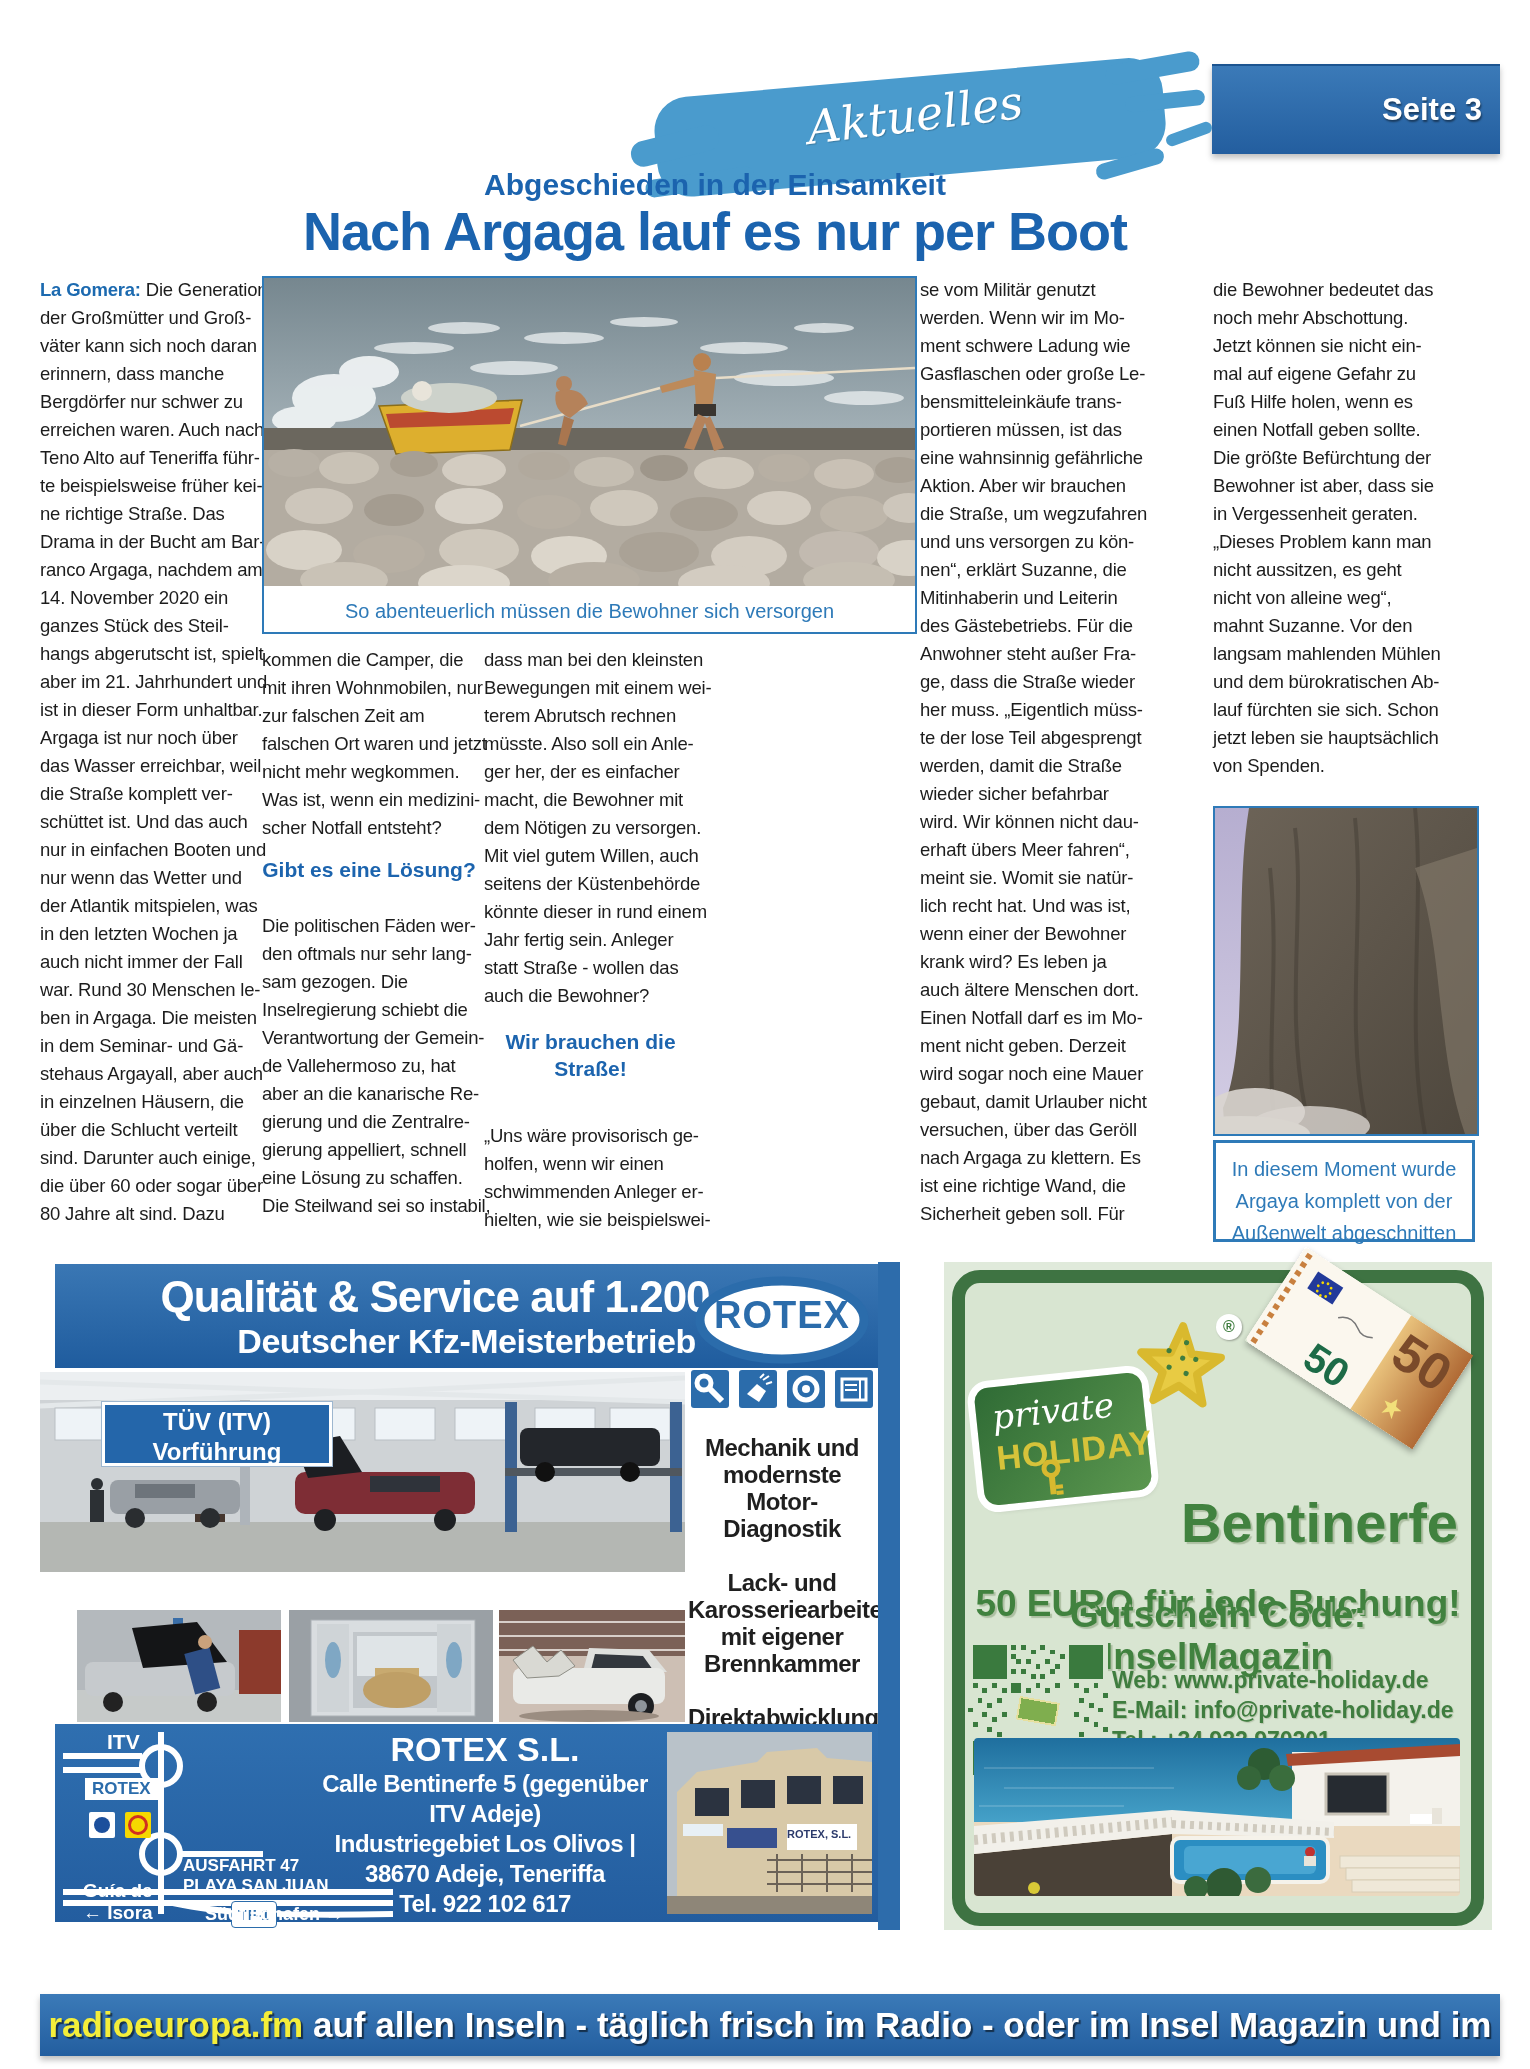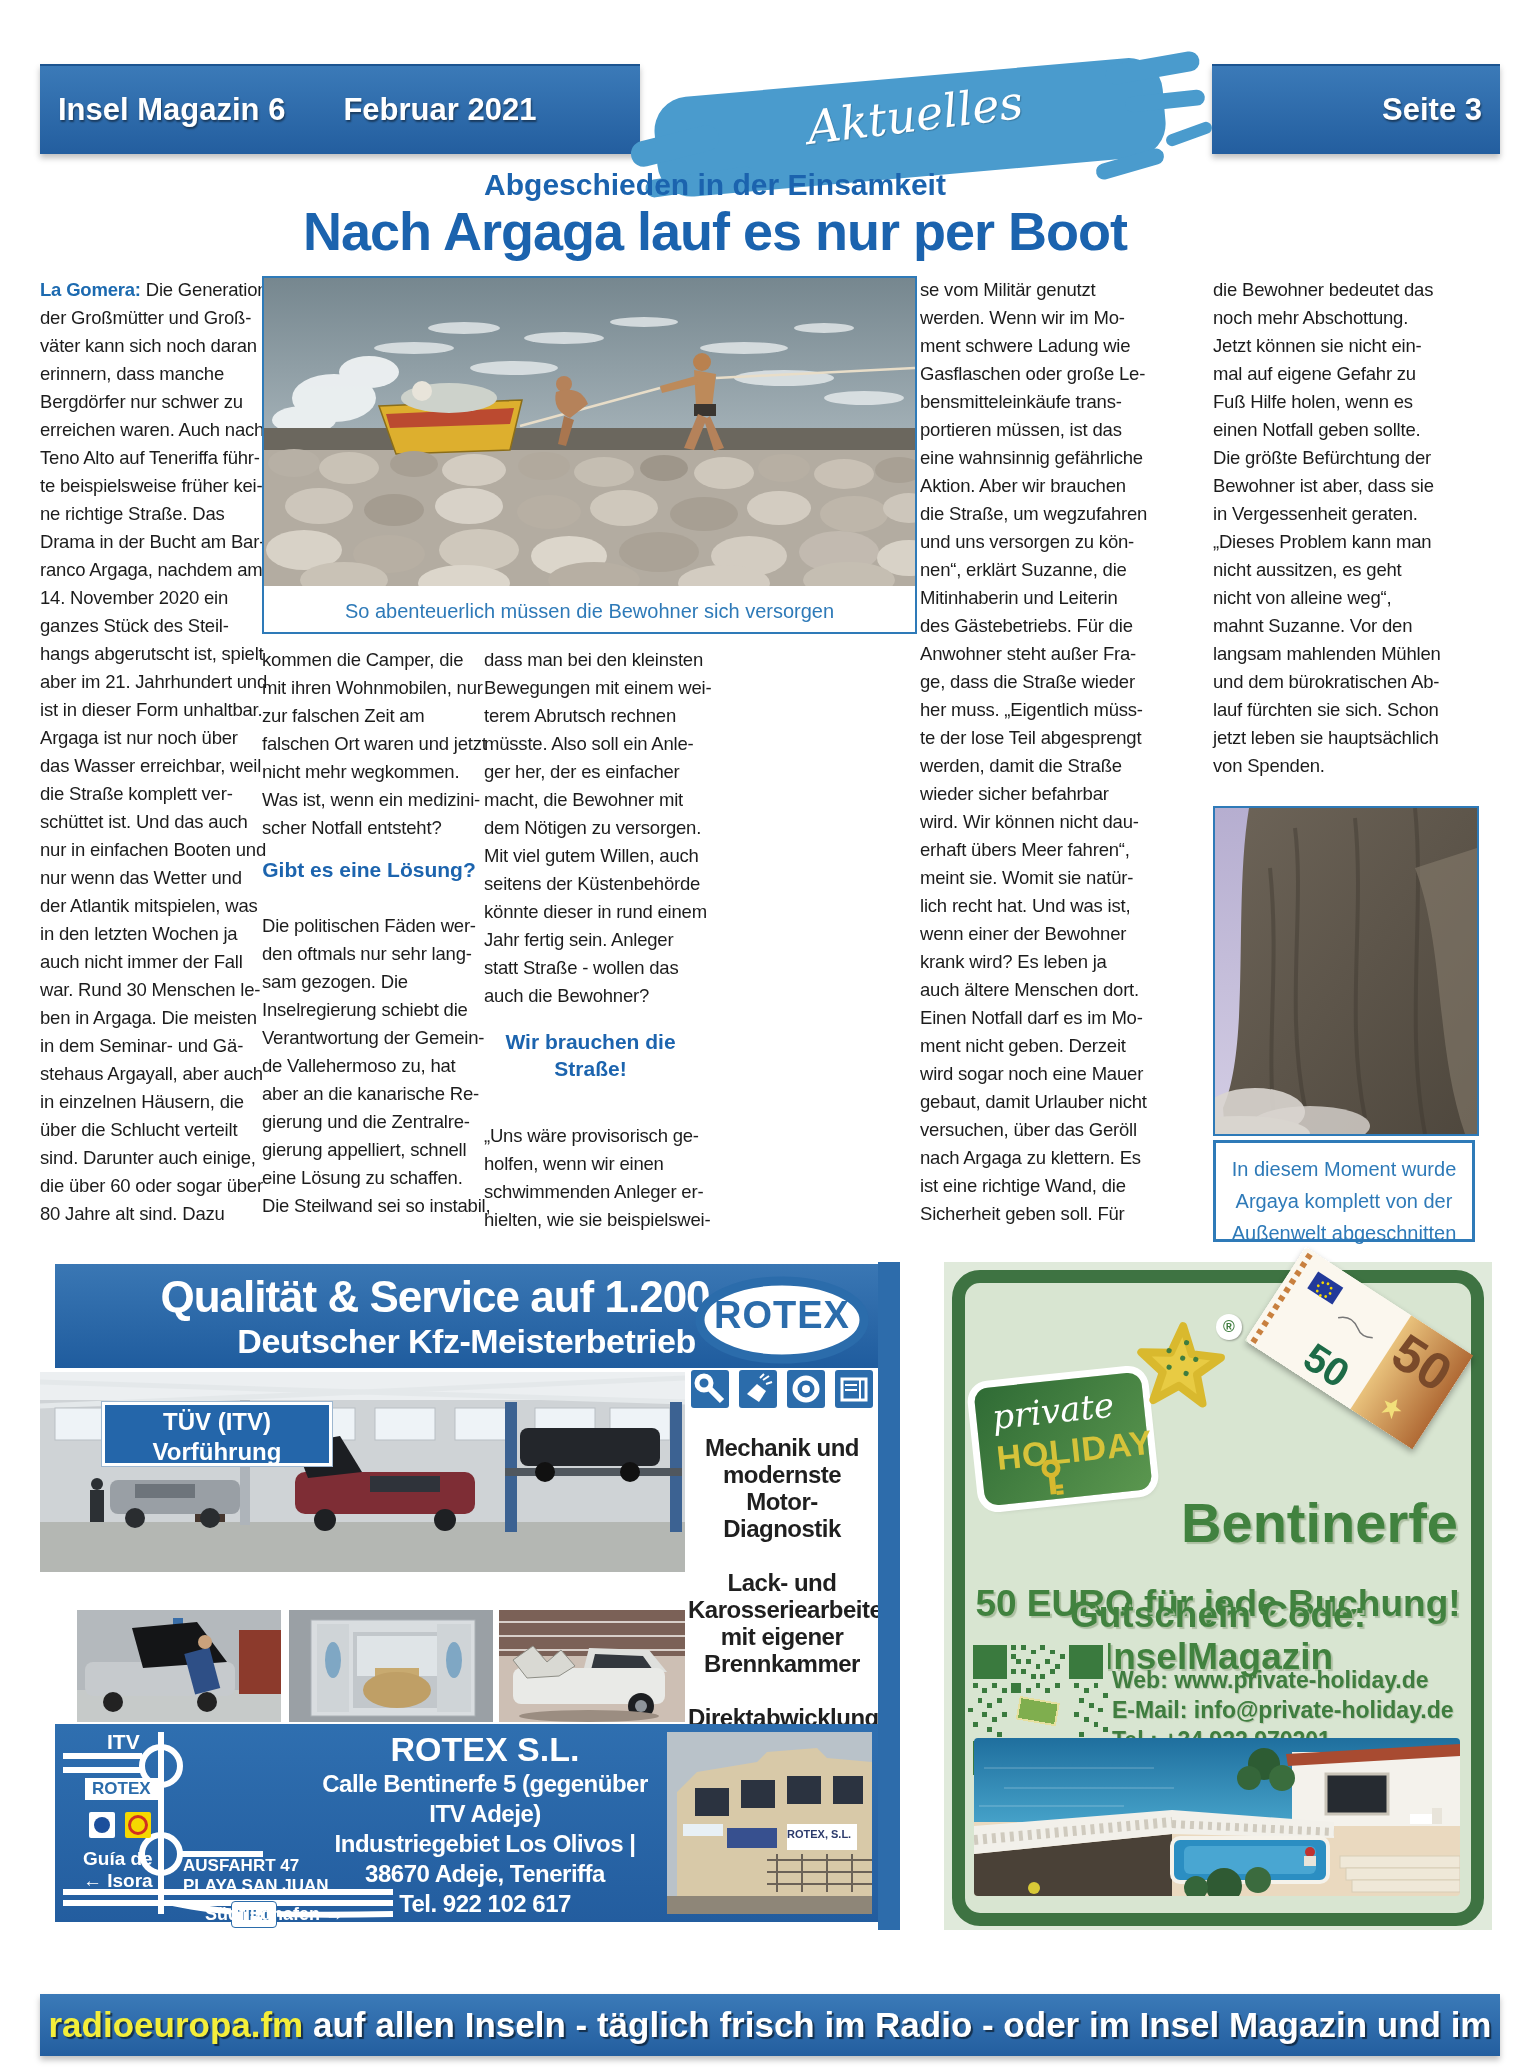--- a/index.html
+++ b/index.html
@@ -52,24 +52,20 @@
   
   .footerbar{left:40px;top:1994px;width:1460px;height:62px;background:linear-gradient(#3b7ab8,#235e9f);text-align:center;line-height:62px;box-shadow:0 4px 6px rgba(0,0,0,.25);}
   .footerbar .brand{color:#f4ee3a;font-size:35px;font-weight:bold;text-shadow:2px 2px 1px rgba(0,0,0,.55);}
   .footerbar .rest{color:#fff;font-size:35px;font-weight:bold;text-shadow:2px 2px 1px rgba(0,0,0,.55);}
 </style>
 </head>
 <body>
 
 <div class="page">
 
-  <div class="abs hbar hbar-left">
-    <span class="t">Insel Magazin 6</span>
-    <span class="t">Februar 2021</span>
-  </div>
   <div class="abs hbar hbar-right">
     <span class="t">Seite 3</span>
   </div>
   <svg class="abs brush" viewBox="0 0 600 175">
     <g fill="#4a9bcd">
       <rect x="30" y="38" width="510" height="100" rx="34" transform="rotate(-5 300 88)"></rect>
       <rect x="5" y="95" width="90" height="26" rx="13" transform="rotate(-14 50 108)"></rect>
       <rect x="480" y="20" width="95" height="20" rx="10" transform="rotate(-10 527 30)"></rect>
       <rect x="500" y="55" width="80" height="16" rx="8" transform="rotate(-6 540 63)"></rect>
       <rect x="470" y="118" width="70" height="16" rx="8" transform="rotate(-16 505 126)"></rect>
@@ -486,21 +482,21 @@
         </g>
       </svg>
       <div class="abs rx-maplabel" style="left:52px;top:6px;font-size:21px;">ITV</div>
       <div class="abs" style="left:30px;top:54px;background:#fff;color:#2b6cab;font-size:17px;font-weight:bold;padding:1px 7px;">ROTEX</div>
       <div class="abs" style="left:34px;top:88px;width:26px;height:26px;background:#fff;border-radius:2px;">
           <div style="width:16px;height:16px;border-radius:50%;background:#1c4f9c;margin:5px;"></div>
         </div>
       <div class="abs" style="left:70px;top:88px;width:26px;height:26px;background:#f5d800;border-radius:2px;">
           <div style="width:14px;height:14px;border-radius:50%;border:3px solid #d03020;margin:3px;"></div>
         </div>
-      <div class="abs rx-maplabel" style="left:28px;top:124px;font-size:19px;line-height:22px;">Guía de
+      <div class="abs rx-maplabel" style="left:28px;top:156px;font-size:19px;line-height:22px;">Guía de
 ← Isora</div>
       <div class="abs rx-maplabel" style="left:128px;top:132px;font-size:17px;line-height:20px;">AUSFAHRT 47
 PLAYA SAN JUAN</div>
       <div class="abs" style="left:176px;top:177px;background:#fff;color:#2b6cab;font-size:15px;font-weight:bold;padding:4px 6px;border-radius:4px;border:1px solid #2b6cab;">TF-1</div>
       <div class="abs rx-maplabel" style="left:150px;top:180px;font-size:18px;">Südflughafen →</div>
 
       <div class="abs rx-addr">
         <div class="rx-company">ROTEX S.L.</div>
         <div class="rx-line">Calle Bentinerfe 5 (gegenüber ITV Adeje)</div>
         <div class="rx-line">Industriegebiet Los Olivos | 38670 Adeje, Teneriffa</div>

